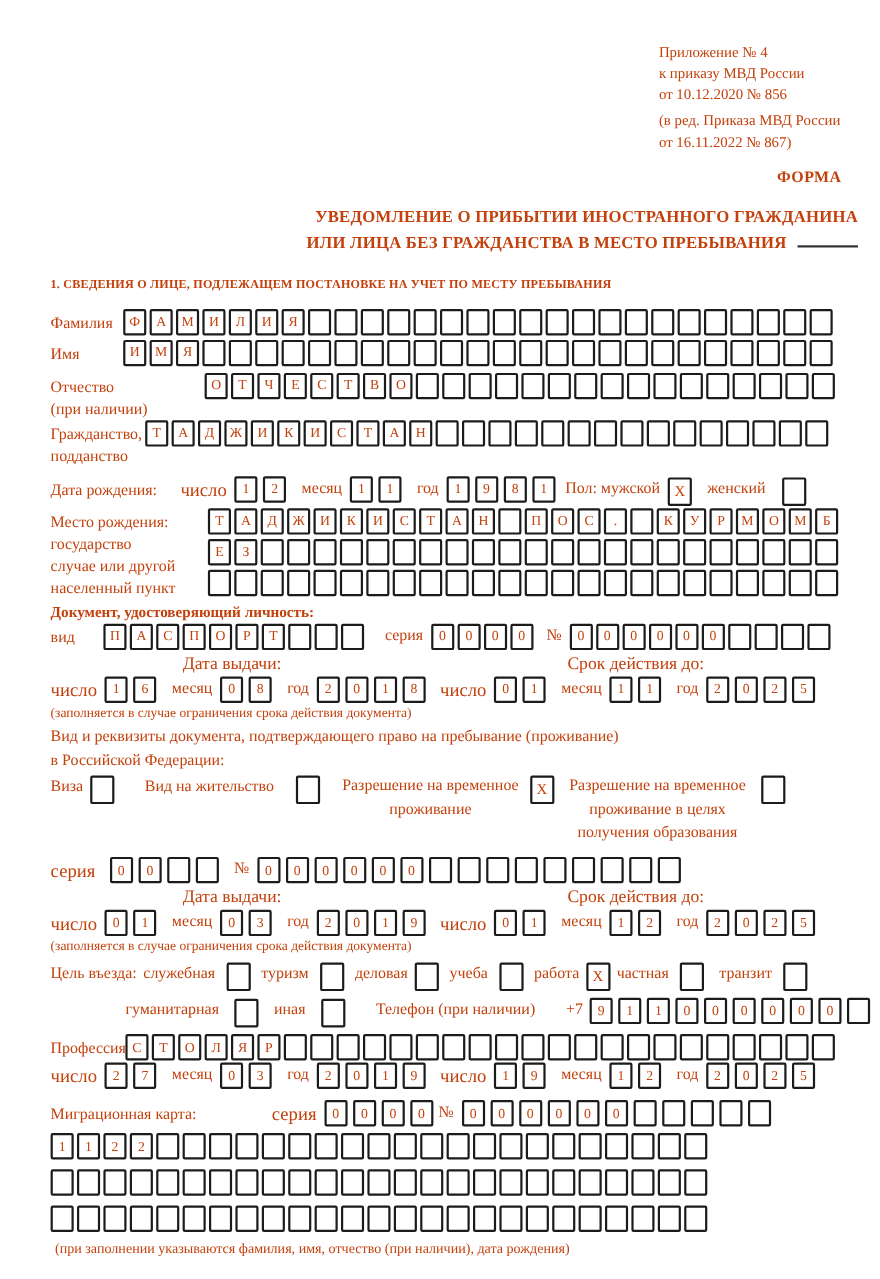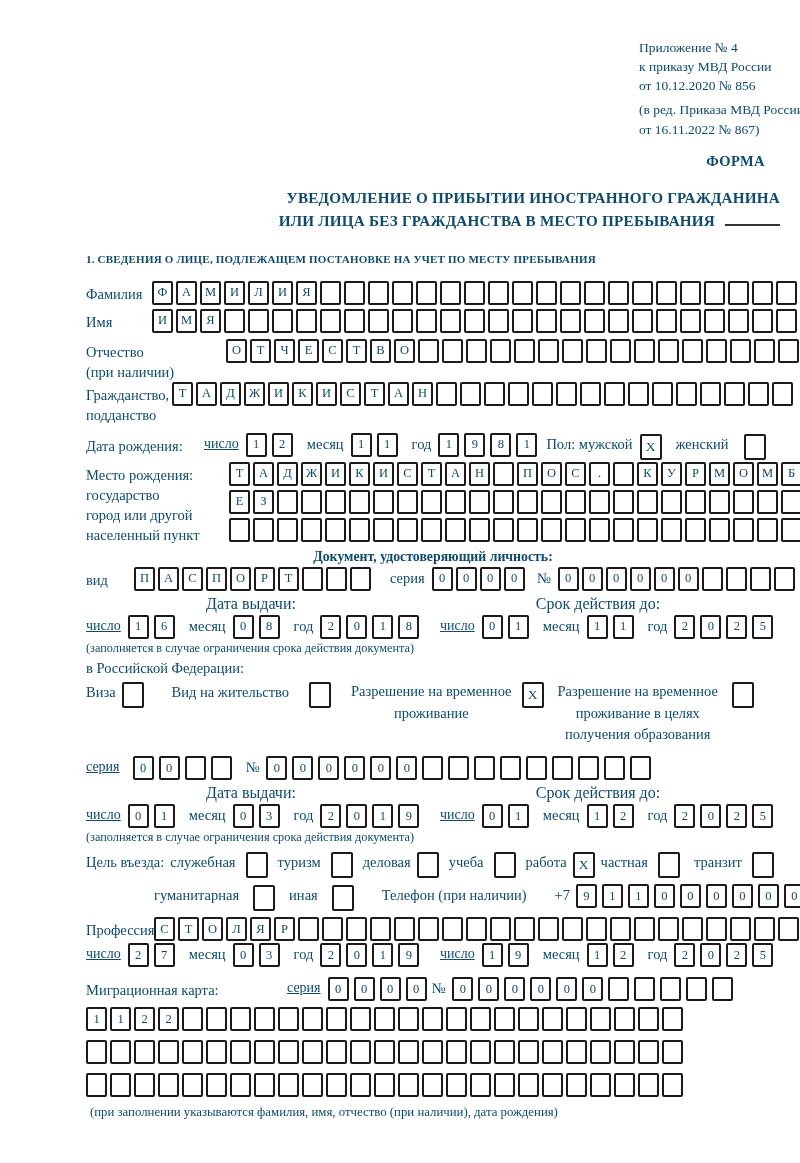--- a/index.html
+++ b/index.html
@@ -1,19 +1,19 @@
 <!DOCTYPE html>
 <html><head>
 <meta charset="utf-8">
 <style>
   html,body{margin:0;padding:0;background:#e8e8e8;}
   .page{
-    width:800px;height:1163px;background:#ffffff;color:#0c4a6e;
+    width:800px;height:1163px;background:#ffffff;color:#c2410c;
     font-family:"Liberation Serif","DejaVu Serif",serif;
-    padding:38px 20px 0 86px;box-sizing:border-box;overflow:hidden;position:relative;
+    padding:38px 20px 0 46px;box-sizing:border-box;overflow:hidden;position:relative;
   }
   
   .appendix{margin-left:553px;width:200px;font-size:13.5px;line-height:1.42;}
   .appendix .gap{height:5px;}
   .forma{text-align:right;padding-right:15px;font-weight:bold;font-size:14.5px;margin-top:14px;letter-spacing:.4px;}
   .title{text-align:right;font-weight:bold;font-size:15.2px;margin-top:16px;line-height:1.55;letter-spacing:.2px;}
   .uline{display:inline-block;width:55px;border-bottom:2px solid #333;height:13px;margin-left:10px;}
   .sect{font-weight:bold;font-size:11px;margin-top:20px;letter-spacing:.2px;}
 
   .frow{display:flex;align-items:flex-start;}
@@ -26,24 +26,24 @@
     width:17px;height:20px;border:2px solid #1b1b1b;border-radius:2px;
     margin-right:3px;font-size:12.5px;background:#fff;
   }
   .dg .cell{margin-right:5px;}
   .checkbox{
     display:flex;align-items:center;justify-content:center;flex:none;
     width:18px;height:22px;border:2px solid #1b1b1b;border-radius:2px;
     font-size:13.5px;background:#fff;margin-top:1px;
   }
   .dlbl{font-size:14.5px;padding-top:3px;margin:0 7px 0 9px;flex:none;}
-  .dlbl0{font-size:14px;padding-top:3px;margin-right:7px;flex:none;text-decoration:underline;}
+  .dlbl0{font-size:17px;padding-top:3px;margin-right:7px;flex:none;}
 
   .colcells .cells{margin-bottom:4px;}
-  .dochead{text-align:center;font-weight:bold;font-size:13.8px;margin-top:3px;}
+  .dochead{font-weight:bold;font-size:13.8px;margin-top:3px;}
 
   .dhrow{display:flex;font-size:16px;margin-top:4px;}
   .dh-left{width:330px;text-align:center;}
   .dh-right{flex:1;text-align:center;}
   .dcol-left{width:330px;display:flex;align-items:flex-start;}
   .dcol-right{display:flex;align-items:flex-start;padding-left:24px;}
   .note{font-size:12.3px;text-align:left;margin-top:2px;padding-right:10px;}
 
   .textline{font-size:14.5px;margin-top:6px;}
   .optrow{display:flex;align-items:flex-start;margin-top:4px;font-size:14.5px;}
@@ -231,21 +231,21 @@
     <span class="dlbl" style="margin-left:4px">Пол: мужской</span>
     <span class="checkbox">X</span>
     <span class="dlbl" style="margin-left:14px">женский</span>
     <span class="checkbox" style="margin-left:8px"></span>
   </div>
 
   <div class="frow" style="margin-top:2px">
     <div class="flabel w143">
       <div>Место рождения:</div>
       <div>государство</div>
-      <div>город или другой</div>
+      <div>случае или другой</div>
       <div>населенный пункт</div>
     </div>
     <div class="colcells">
       <div class="cells">
           <span class="cell">Т</span>
           <span class="cell">А</span>
           <span class="cell">Д</span>
           <span class="cell">Ж</span>
           <span class="cell">И</span>
           <span class="cell">К</span>
@@ -400,20 +400,21 @@
       <span class="cells">
           <span class="cell">2</span>
           <span class="cell">0</span>
           <span class="cell">2</span>
           <span class="cell">5</span>
         </span>
     </div>
   </div>
   <div class="note">(заполняется в случае ограничения срока действия документа)</div>
 
+  <div class="textline">Вид и реквизиты документа, подтверждающего право на пребывание (проживание)</div>
   <div class="textline" style="margin-top:4px">в Российской Федерации:</div>
 
   <div class="optrow">
     <span class="olbl">Виза</span>
     <span class="checkbox ml6"></span>
     <span class="olbl ml28">Вид на жительство</span>
     <span class="checkbox ml20"></span>
     <div class="optcol ml20">
       <div>Разрешение на временное</div>
       <div>проживание</div>

